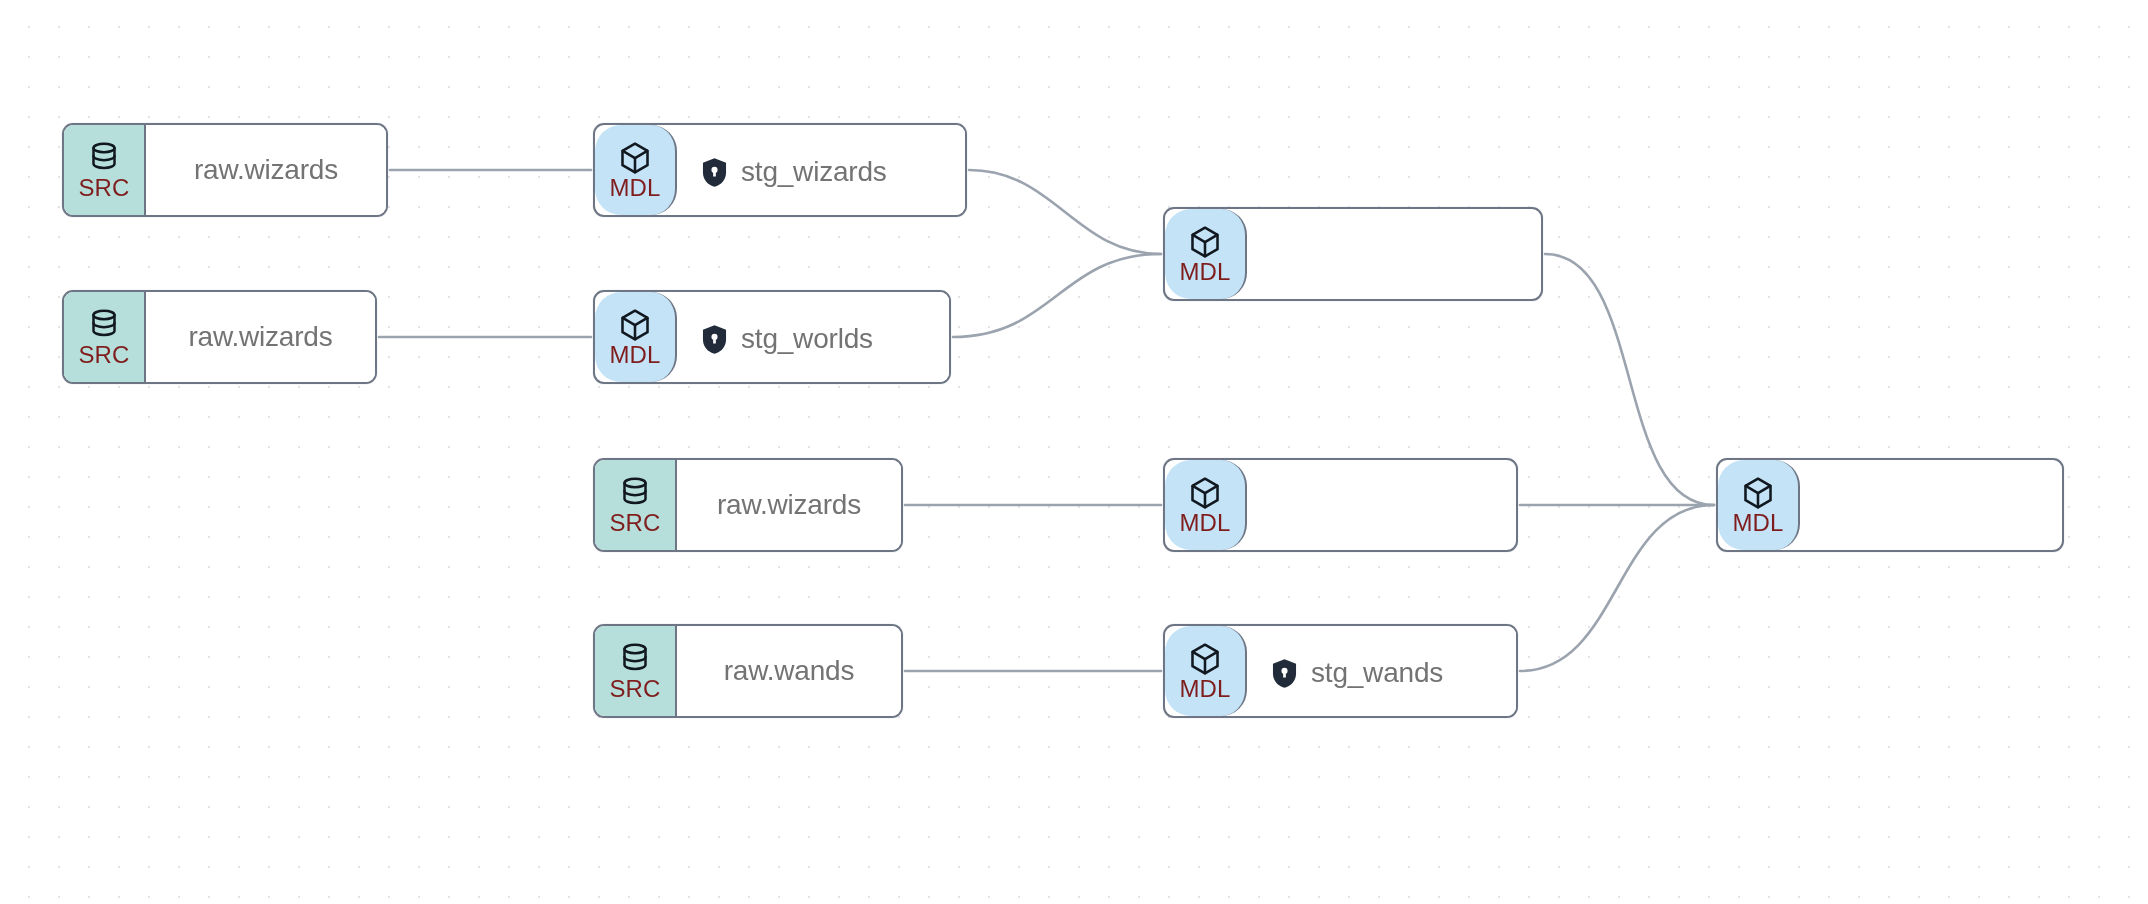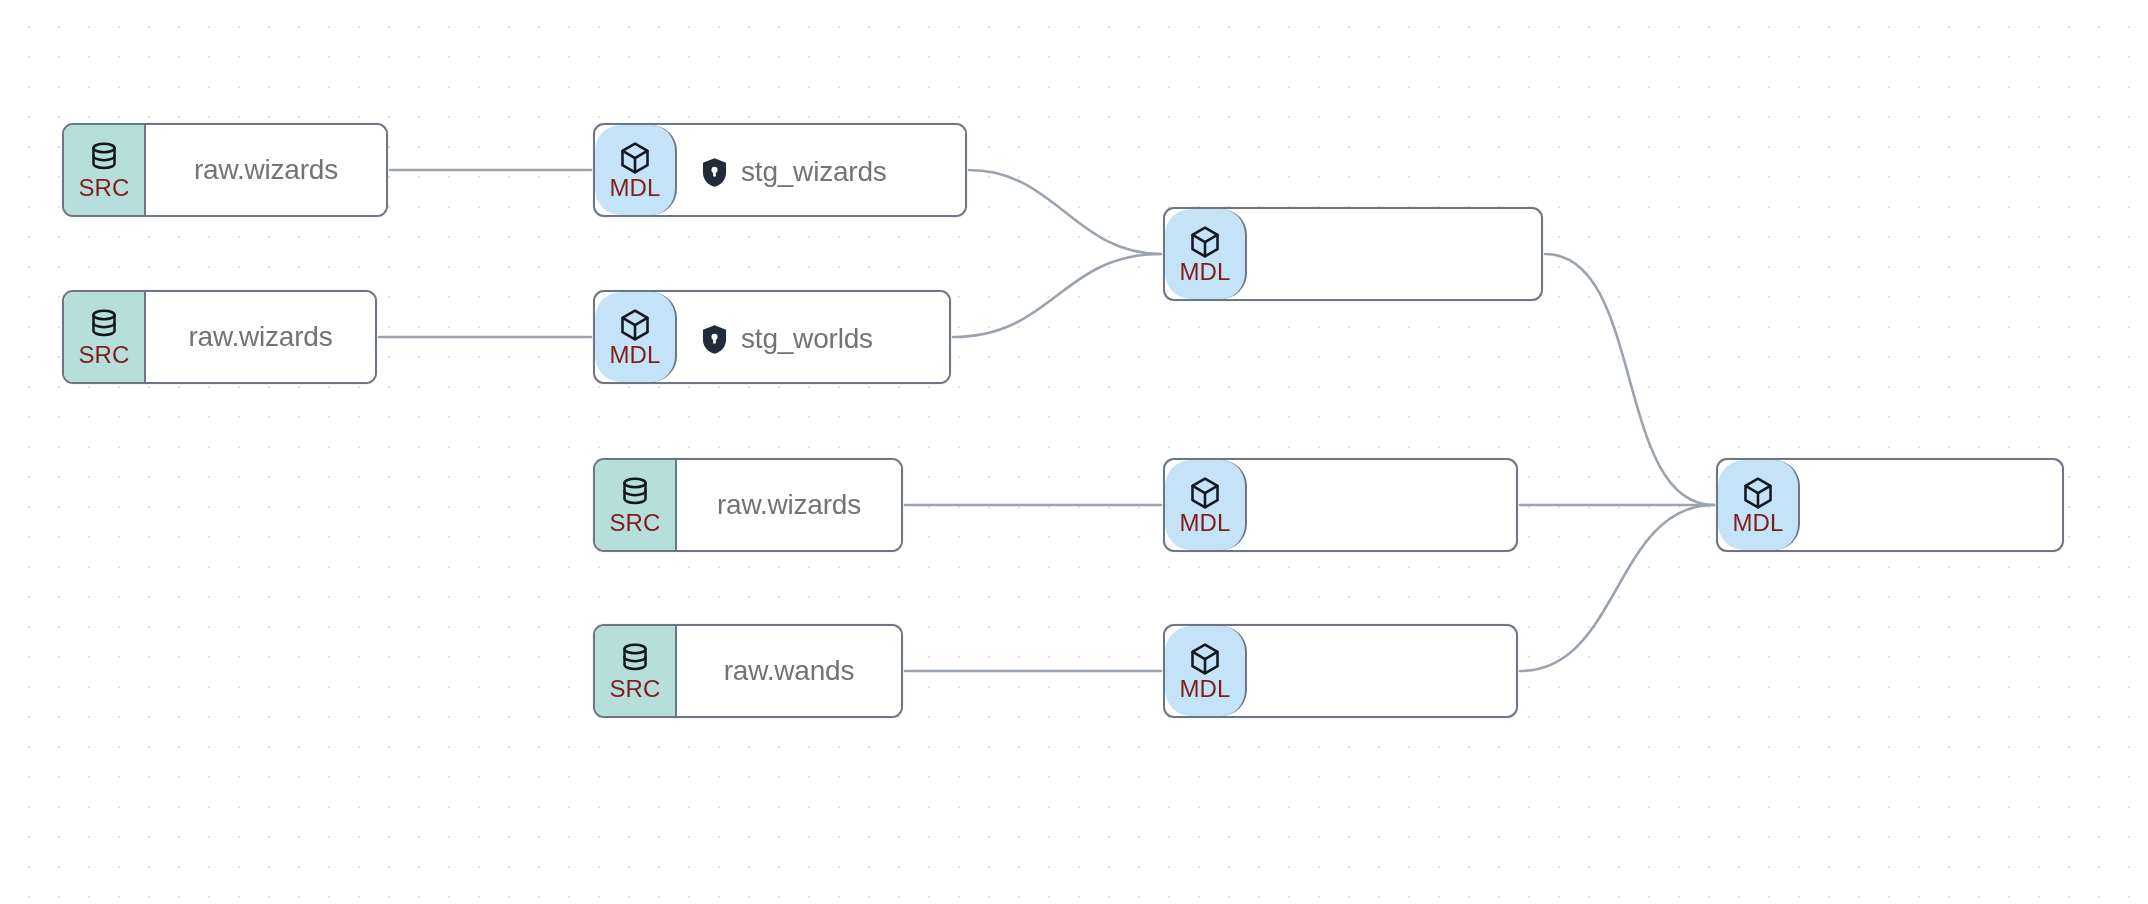--- a/index.html
+++ b/index.html
@@ -249,20 +249,30 @@
     <div class="badge mdl">
       <span class="badge-icon">
         <svg width="32" height="34" viewBox="0 0 26 28" fill="none" stroke="#11181f" stroke-width="2.1" stroke-linecap="round" stroke-linejoin="round">
           <path d="M13 2.2 23.3 8.1v11.8L13 25.8 2.7 19.9V8.1z"></path>
           <path d="M2.9 8.2 13 14.1l10.1-5.9"></path>
           <path d="M13 14.1v11.7"></path>
         </svg>
       </span>
       <span class="badge-label">MDL</span>
     </div>
+    <div class="node-body">
+      <span class="shield-icon">
+        <svg width="27" height="31" viewBox="0 0 22 25">
+          <path d="M11 0.9 1.6 4.6v8.1c0 5.5 4.0 10.1 9.4 11.4 5.4-1.3 9.4-5.9 9.4-11.4V4.6z" fill="#222b3a"></path>
+          <circle cx="11" cy="10.4" r="2.5" fill="#ffffff"></circle>
+          <path d="M9.9 10.4h2.2v5.4H9.9z" fill="#ffffff"></path>
+        </svg>
+      </span>
+      <span class="node-label">stg_wands</span>
+    </div>
   </div>
 
   <div class="node" style="left:1716px; top:458px; width:348px; height:94px;">
     <div class="badge mdl">
       <span class="badge-icon">
         <svg width="32" height="34" viewBox="0 0 26 28" fill="none" stroke="#11181f" stroke-width="2.1" stroke-linecap="round" stroke-linejoin="round">
           <path d="M13 2.2 23.3 8.1v11.8L13 25.8 2.7 19.9V8.1z"></path>
           <path d="M2.9 8.2 13 14.1l10.1-5.9"></path>
           <path d="M13 14.1v11.7"></path>
         </svg>

